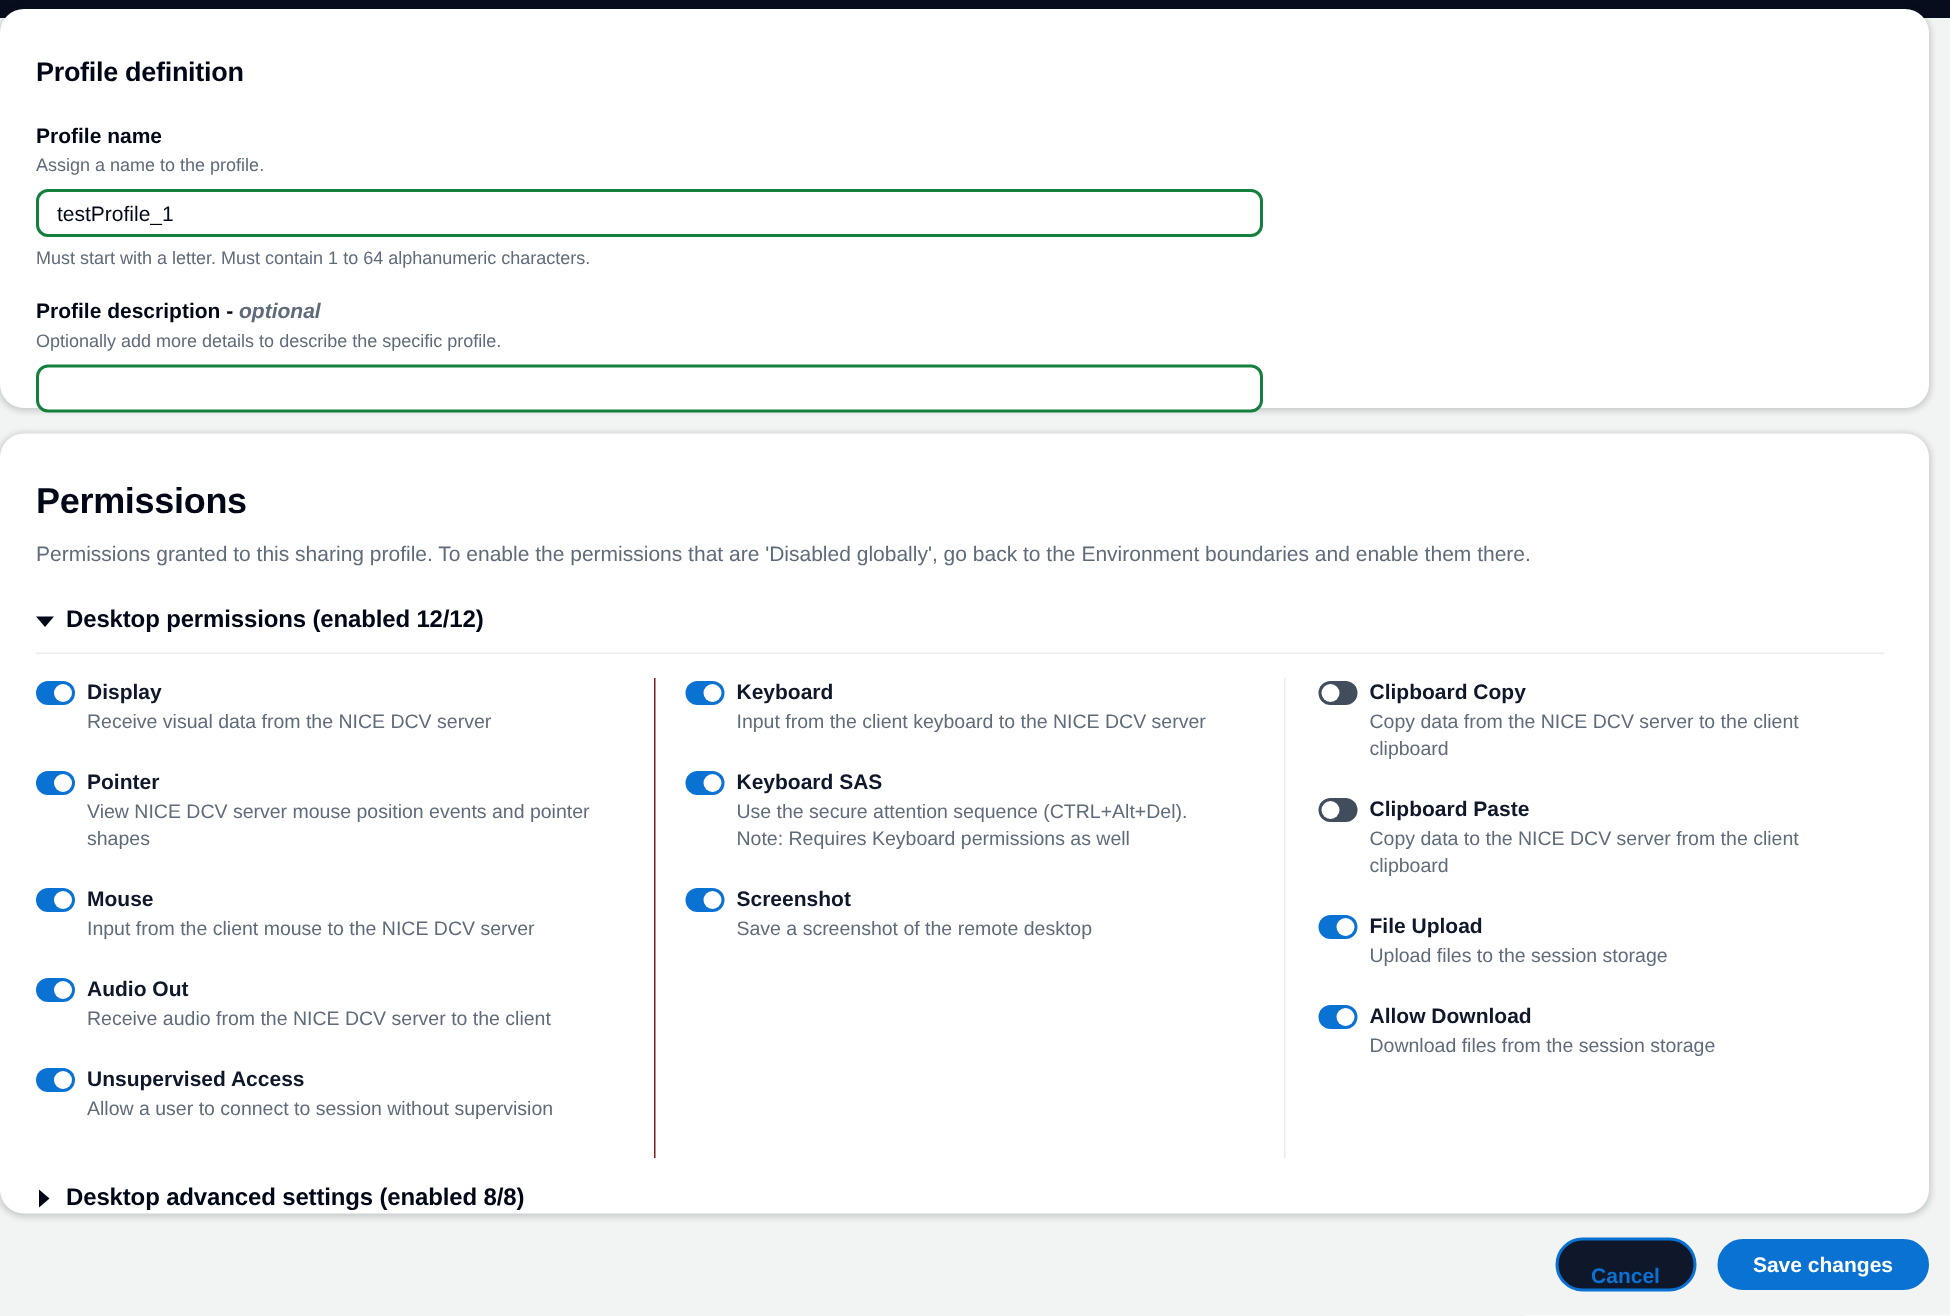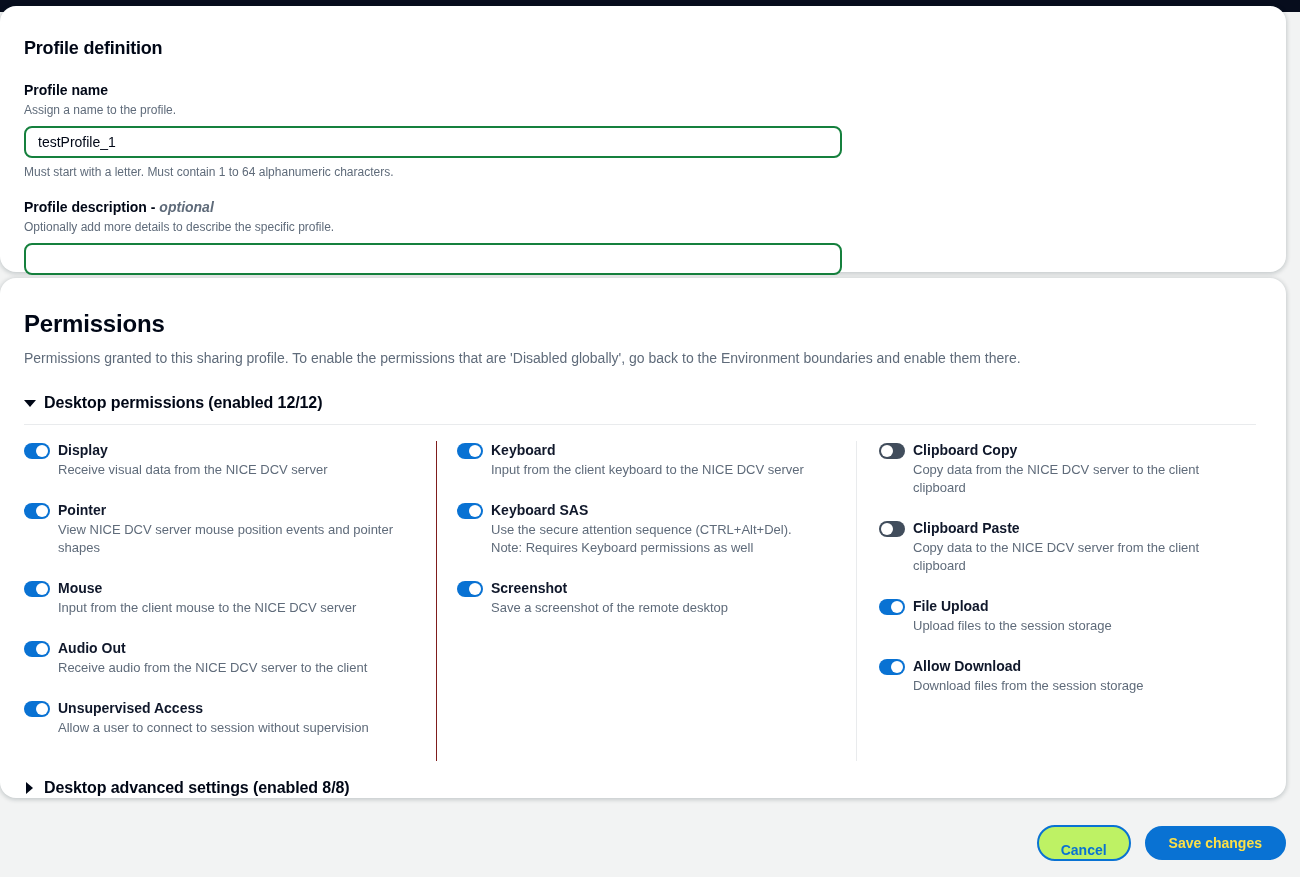--- a/index.html
+++ b/index.html
@@ -34,21 +34,21 @@
 
   .card {
     position: absolute;
     left: 0;
     width: 1286px;
     background: #ffffff;
     border-radius: 16px;
     box-shadow: 0 1px 4px 1px rgba(0,28,36,.18);
   }
   #card-definition { top: 6px; height: 266px; }
-  #card-permissions { top: 278px; height: 520px; }
+  #card-permissions { top: 289px; height: 520px; }
 
   .card-inner { padding: 20px 24px 0 24px; }
 
   h2.section-title {
     margin: 0;
     font-size: 18px;
     font-weight: 700;
     letter-spacing: -0.2px;
     color: #000716;
   }
@@ -215,29 +215,29 @@
     font-family: "Liberation Sans", sans-serif;
     font-size: 14px;
     font-weight: 700;
     border-radius: 20px;
     cursor: pointer;
     line-height: 1;
   }
   .btn-normal {
     height: 34px;
     padding: 16px 22px;
-    background: #bef264;
+    background: #0f172a;
     color: #0972d3;
     border: 2px solid #0972d3;
   }
   .btn-primary {
     height: 34px;
     padding: 0 22px;
     background: #0972d3;
-    color: #fde047;
+    color: #ffffff;
     border: 2px solid #0972d3;
   }
 </style>
 </head>
 <body>
 
 <div class="top-strip"></div>
 
 <div class="page">
 

